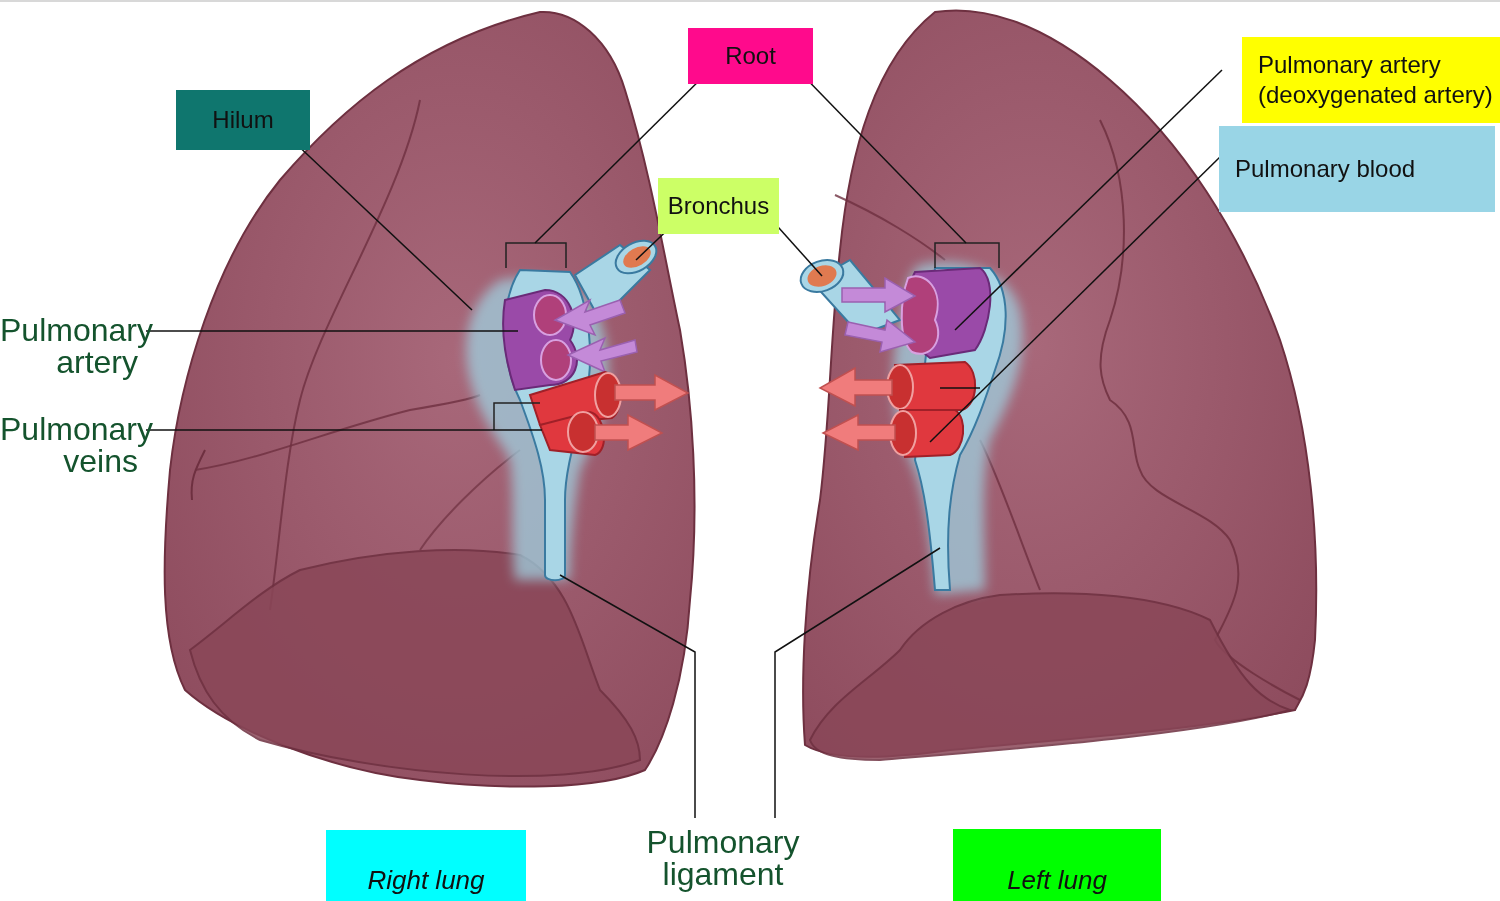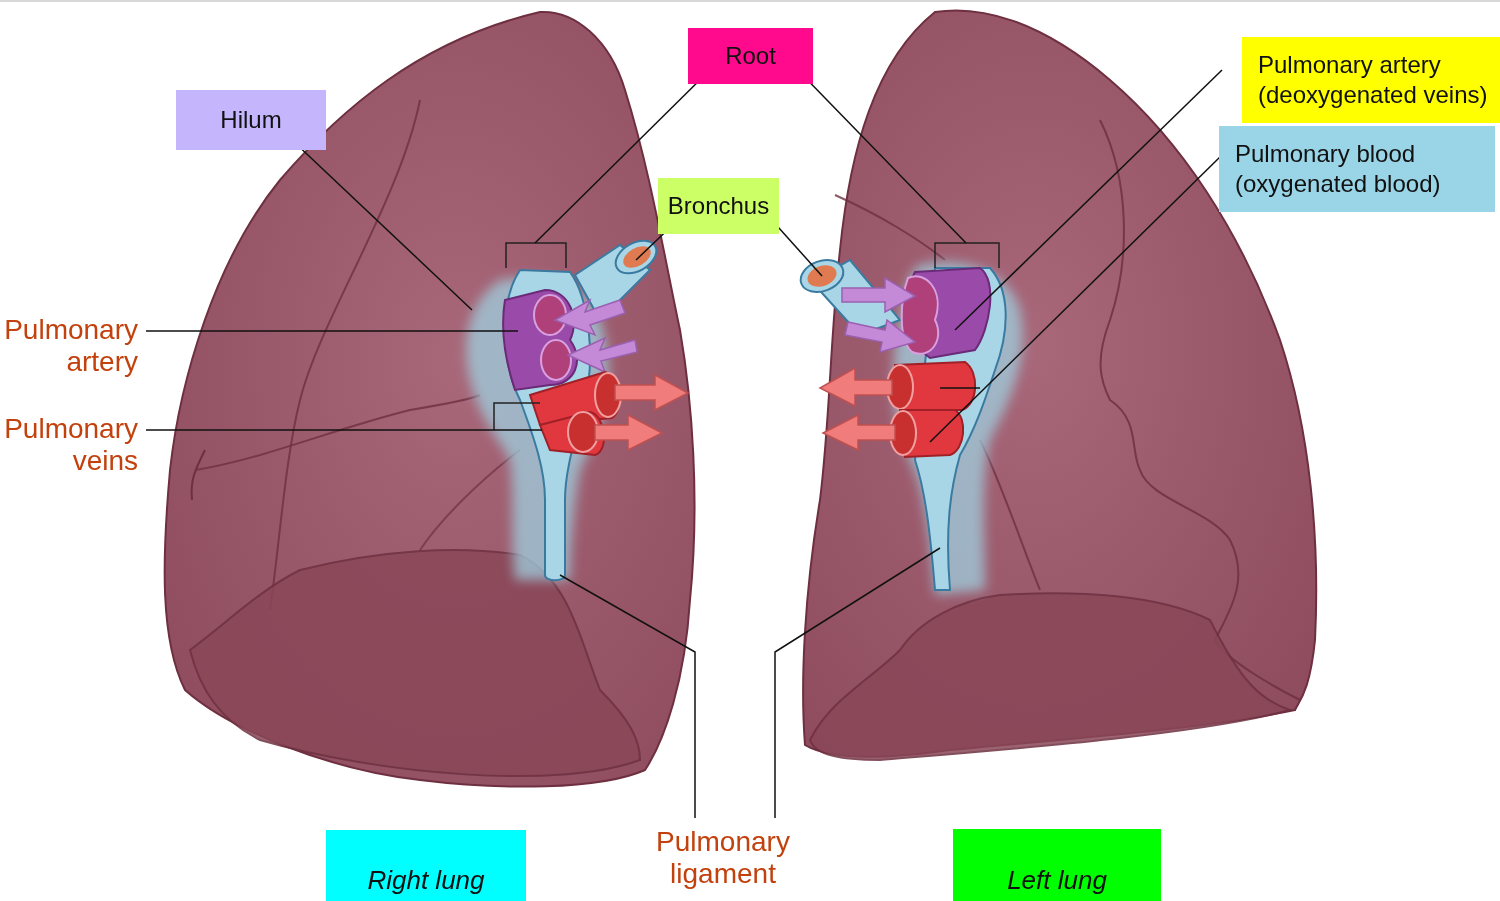--- a/index.html
+++ b/index.html
@@ -1,20 +1,20 @@
 <!DOCTYPE html>
 <html><head>
   <meta charset="utf-8">
   <style>
     html, body { margin: 0; padding: 0; background: #ffffff; }
     body { width: 1500px; height: 901px; position: relative; overflow: hidden; font-family: "Liberation Sans", sans-serif; }
     .topline { position: absolute; left: 0; top: 0; width: 1500px; height: 2px; background: #d8d8d8; }
     svg.art { position: absolute; left: 0; top: 0; }
     .label-box { position: absolute; display: flex; align-items: center; justify-content: center; color: #111; font-size: 24px; line-height: 1.25; text-align: right; }
-    .plain { position: absolute; color: #c2410c; font-size: 28px; line-height: 32px; text-align: right; }
+    .plain { position: absolute; color: #14532d; font-size: 32px; line-height: 32px; text-align: right; }
     .multi { flex-direction: column; align-items: flex-start; justify-content: center; padding-left: 16px; box-sizing: border-box; }
     .italic { font-style: italic; font-size: 26px; padding-top: 30px; box-sizing: border-box; }
   </style>
 </head>
 <body>
 
 <div class="topline"></div>
 
 <svg class="art" width="1500" height="901" viewBox="0 0 1500 901">
   <defs>
@@ -128,40 +128,39 @@
     <line x1="146" y1="331" x2="518" y2="331"></line>
     <line x1="146" y1="430" x2="542" y2="430"></line>
     <line x1="1222" y1="70" x2="955" y2="330"></line>
     <line x1="1222" y1="155" x2="930" y2="442"></line>
     <line x1="940" y1="388" x2="980" y2="388"></line>
     <polyline points="560,575 695,652 695,818"></polyline>
     <polyline points="940,548 775,652 775,818"></polyline>
   </g>
 </svg>
 
-<div class="label-box" style="left:176px; top:90px; width:150px; height:60px; background:#c4b5fd;">
+<div class="label-box" style="left:176px; top:90px; width:134px; height:60px; background:#0f766e;">
   <span>Hilum</span>
 </div>
 
 <div class="label-box" style="left:688px; top:28px; width:125px; height:56px; background:#ff0a8c;">
   <span>Root</span>
 </div>
 
 <div class="label-box" style="left:658px; top:178px; width:121px; height:56px; background:#ccff66;">
   <span>Bronchus</span>
 </div>
 
 <div class="label-box multi" style="left:1218px; top:37px; width:277px; height:86px; background:#ffff00;margin-left:24px;">
   <span>Pulmonary artery</span>
-  <span>(deoxygenated veins)</span>
+  <span>(deoxygenated artery)</span>
 </div>
 
 <div class="label-box multi" style="left:1219px; top:126px; width:276px; height:86px; background:#99d5e6;">
   <span>Pulmonary blood</span>
-  <span>(oxygenated blood)</span>
 </div>
 
 <div class="plain" style="left:0px; top:314px; width:138px;">
   <div>Pulmonary</div>
   <div>artery</div>
 </div>
 
 <div class="plain" style="left:0px; top:413px; width:138px;">
   <div>Pulmonary</div>
   <div>veins</div>

